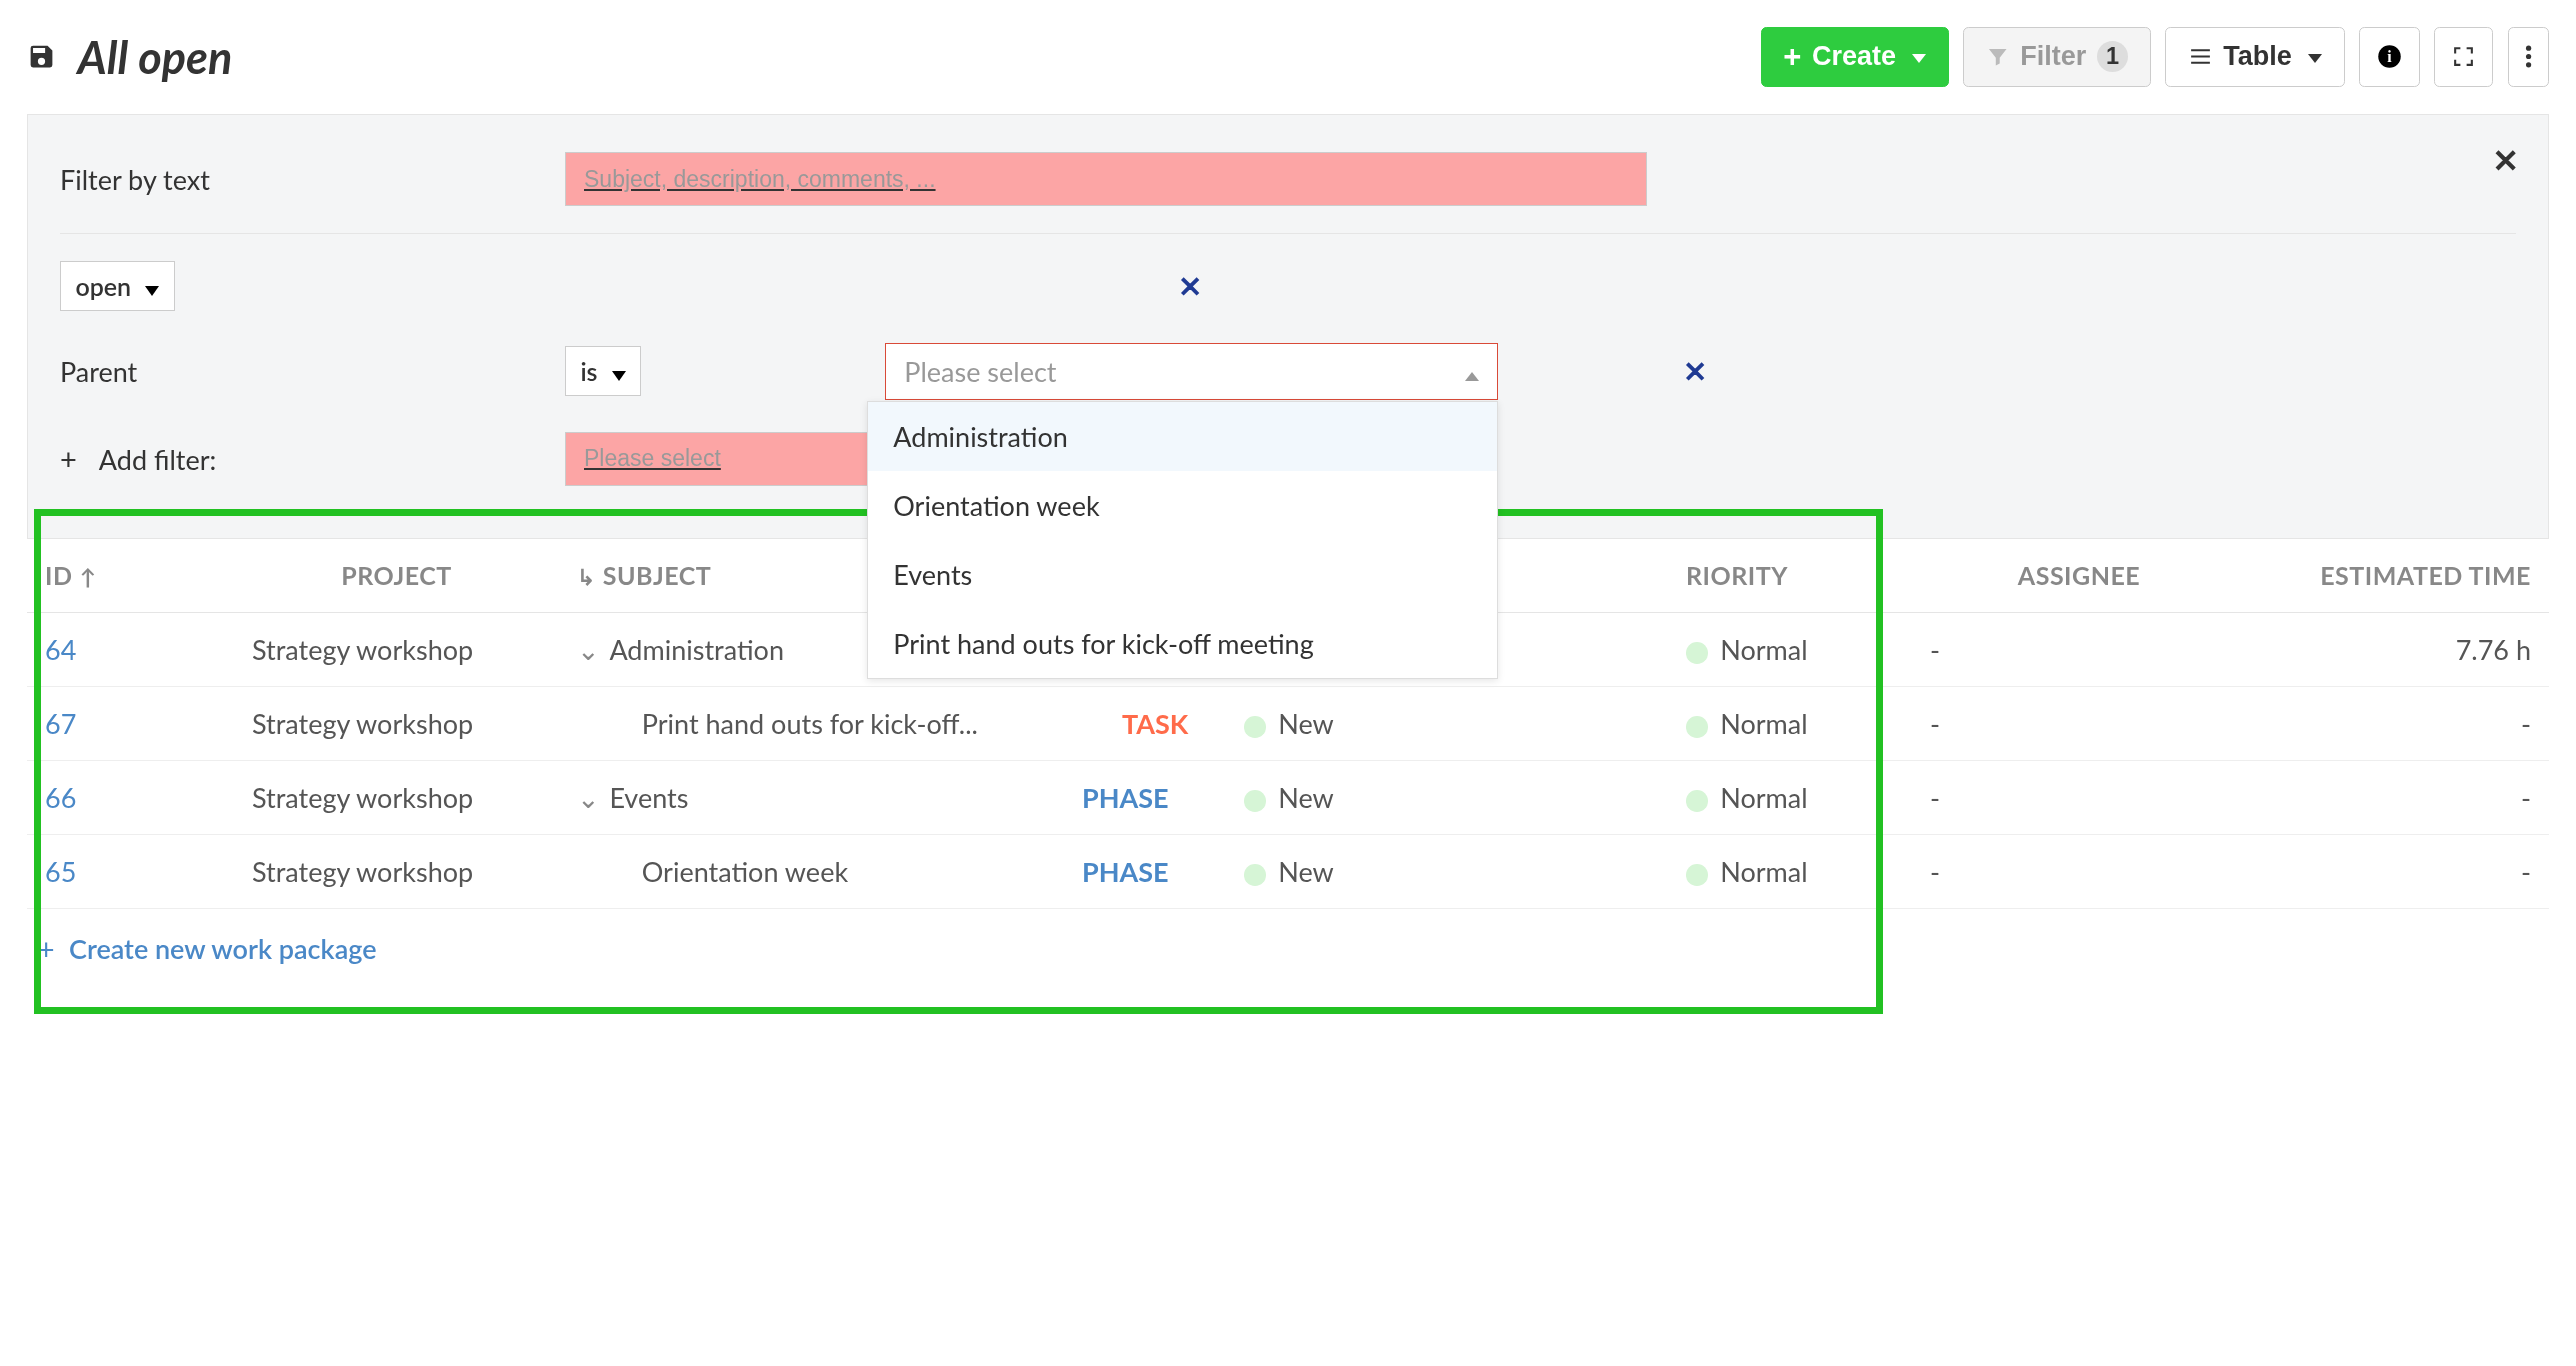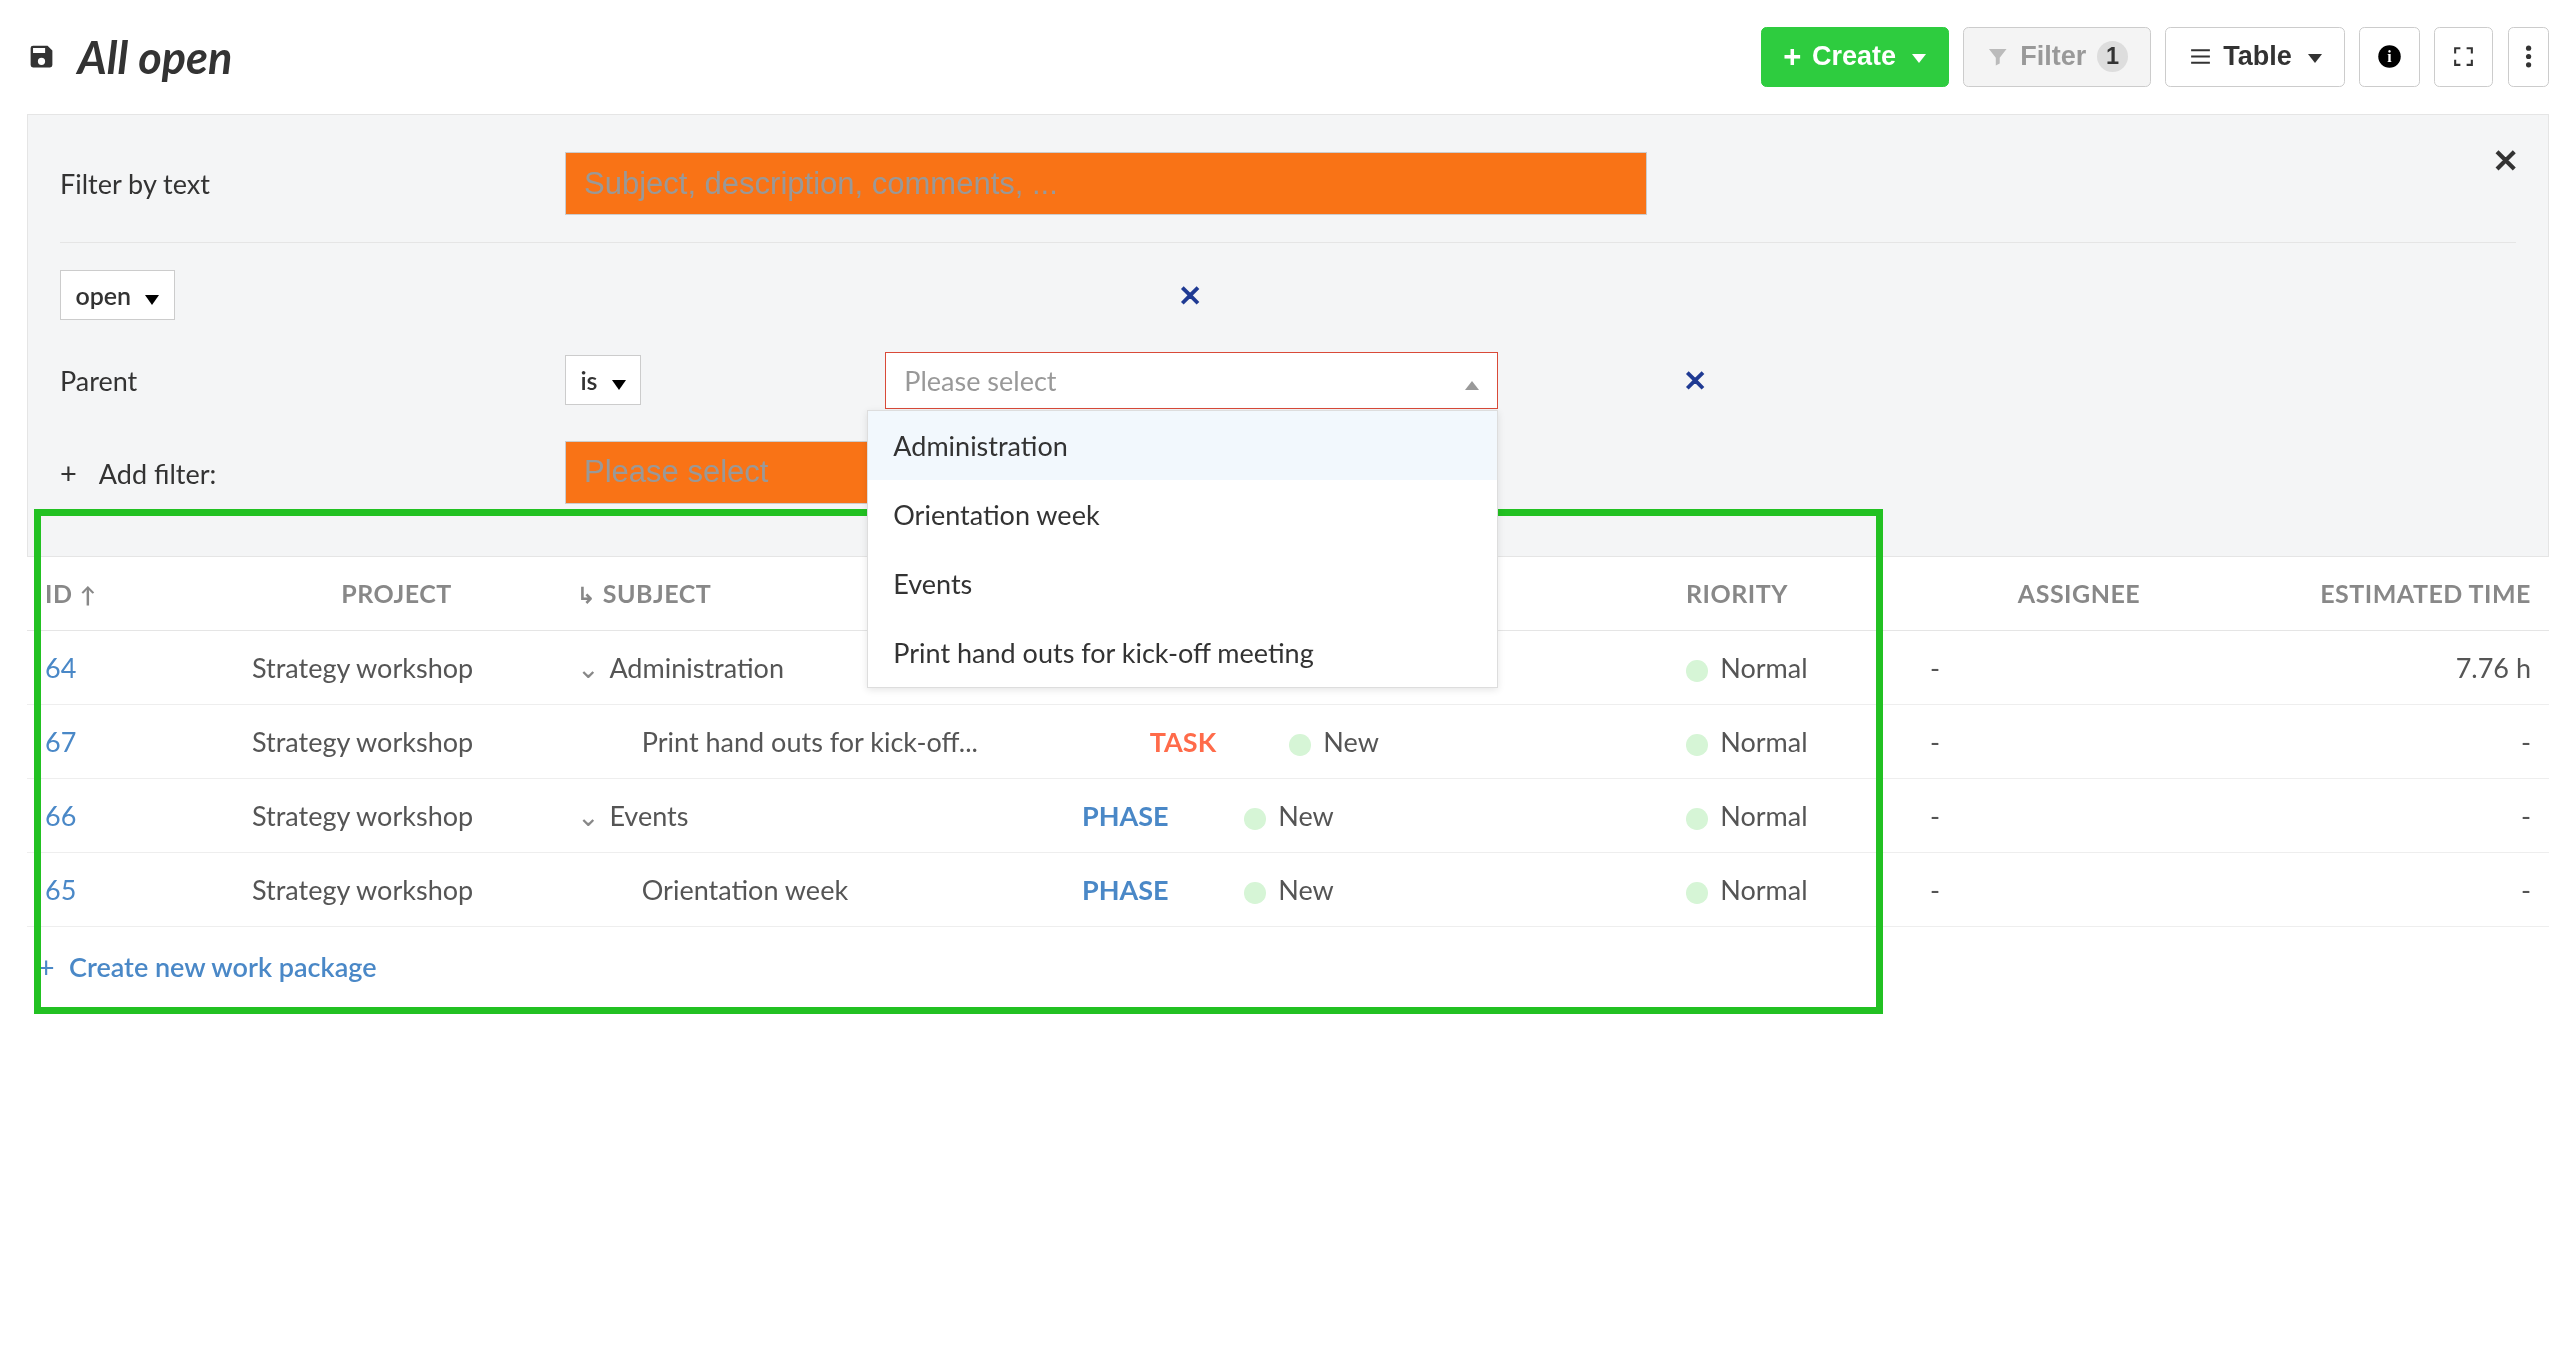--- a/index.html
+++ b/index.html
@@ -18,21 +18,21 @@
 .filter-count { background: #ddd; border-radius: 50%; width: 31px; height: 31px; display: inline-flex; align-items: center; justify-content: center; font-size: 23.5px; color:#333; }
 .btn-table { color:#333; }
 .btn-icon-only { padding: 10.8px 16px; }
 .caret-down::after { content: ""; display:inline-block; border-left:7.2px solid transparent; border-right:7.2px solid transparent; border-top:9px solid currentColor; margin-left: 5.4px; vertical-align: middle; }
 
 
 .filter-panel { background: #f4f5f6; border:0.9px solid #e5e5e5; padding: 21.6px 32px 36px; position: relative; }
 .close-x { position: absolute; top: 25px; right: 29px; font-size: 32px; color: #333; cursor:pointer; font-weight:700; }
 .filter-row { display: flex; align-items: center; padding: 16px 0; }
 .filter-label { width: 505px; font-size: 27px; color: #333; }
-.filter-input { width: 1082px; padding: 12.6px 18px; font-size: 31px; border:0.9px solid #ccc; background:#f97316; color:#333; }
+.filter-input { width: 1082px; padding: 12.6px 18px; font-size: 23px; border:0.9px solid #ccc; background:#fca5a5; color:#333;text-decoration:underline; }
 .filter-input::placeholder { color:#999; }
 .select-box { display:inline-flex; align-items:center; padding: 9px 14.4px; border:0.9px solid #ccc; background:#fff; font-size:25px; font-weight:600; }
 .select-caret { margin-left: 14.4px; }
 .select-caret::after { content:""; display:inline-block; border-left:7.2px solid transparent; border-right:7.2px solid transparent; border-top:10.8px solid #000; }
 .remove-x { color:#1f3a93; font-size:29px; font-weight:700; cursor:pointer; margin-left: 36px; }
 .filter-divider { border-top:0.9px solid #e5e5e5; margin: 10.8px 0; }
 
 .parent-select-wrap { position: relative; margin-left: 244px; }
 .parent-select { width: 613px; padding: 10.8px 18px; border:1.8px solid #d94a38; background:#fff; display:flex; align-items:center; justify-content:space-between; }
 .parent-select .ph { color:#999; font-size:27px; }
@@ -195,21 +195,21 @@
               </div>
             </td>
             <td><span class="badge-dot"></span>Normal</td>
             <td>-</td>
             <td style="text-align:right;">7.76 h</td>
           </tr>
           <tr>
             <td class="id-cell">67</td>
             <td>Strategy workshop</td>
             <td>
-              <div style="display:flex;align-items:center;text-align:center;">
+              <div style="display:flex;align-items:center;">
                 <div style="width:505px;display:flex;align-items:center;">
                   <span class="chev"></span>
                   <span class="chev"></span>
                   <span>Print hand outs for kick-off...</span>
                 </div>
                 <div style="width:162px;"><span class="type-task">TASK</span></div>
                 <div style="width:180px;"><span class="badge-dot"></span>New</div>
               </div>
             </td>
             <td><span class="badge-dot"></span>Normal</td>

